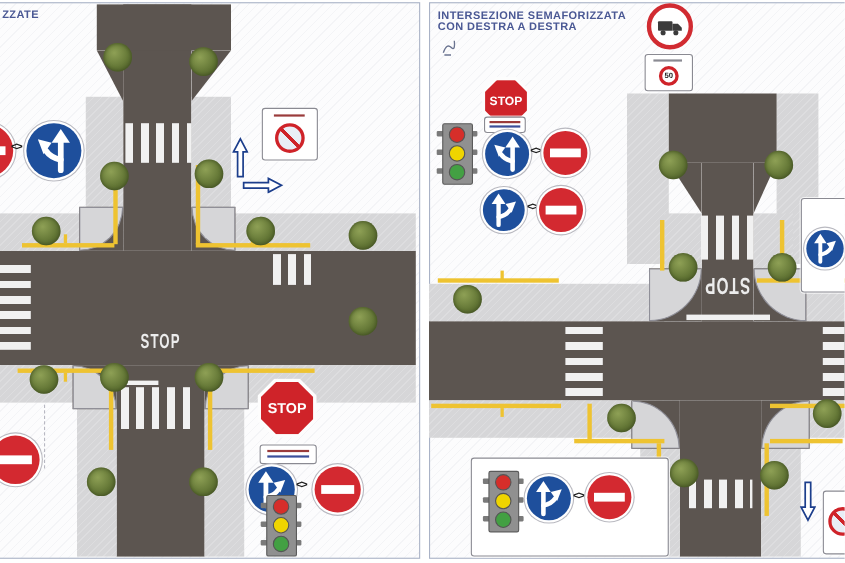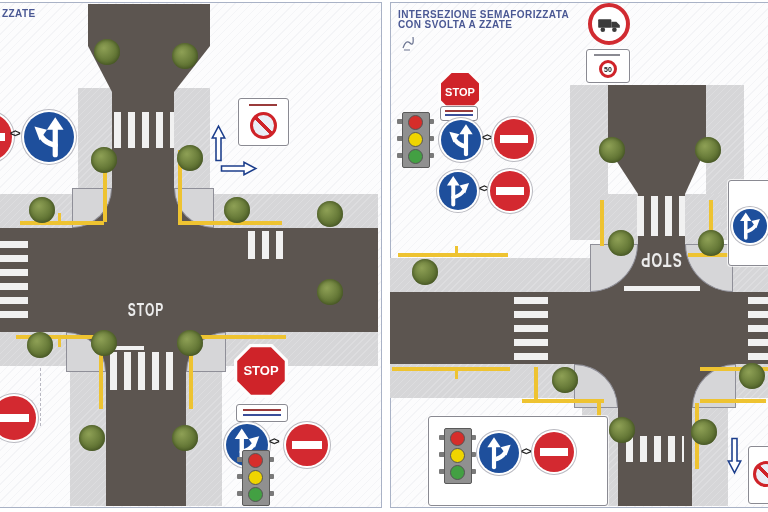--- a/index.html
+++ b/index.html
@@ -245,21 +245,21 @@
   <div class="ab tree" style="left:695px;top:137px;"></div>
   <div class="ab tree" style="left:608px;top:230px;"></div>
   <div class="ab tree" style="left:698px;top:230px;"></div>
   <div class="ab tree" style="left:412px;top:259px;"></div>
   <div class="ab tree" style="left:552px;top:367px;"></div>
   <div class="ab tree" style="left:739px;top:363px;"></div>
   <div class="ab tree" style="left:609px;top:417px;"></div>
   <div class="ab tree" style="left:691px;top:419px;"></div>
 
   <div class="ab title" style="left:398px;top:9px;">INTERSEZIONE SEMAFORIZZATA</div>
-  <div class="ab title" style="left:398px;top:19px;">CON SVOLTA A ZZATE</div>
+  <div class="ab title" style="left:398px;top:19px;">CON DESTRA A DESTRA</div>
   <div class="ab sign" style="left:400px;top:34px;width:16px;height:18px;">
     <svg viewBox="0 0 16 18">
         <path d="M3 14 q3 -9 7 -5 t3 -6 M4 16 h6" stroke="#6a7390" stroke-width="1.2" fill="none"></path>
       </svg>
   </div>
 
   <div class="ab sign" style="left:588px;top:3px;width:42px;height:42px;border-radius:50%;border:4px solid #d12b31;background:#fff;box-sizing:border-box;">
     <svg viewBox="0 0 44 44" style="position:absolute;inset:0;">
         <g fill="#3b3b3b">
           <rect x="8" y="16" width="17" height="11" rx="1"></rect>

